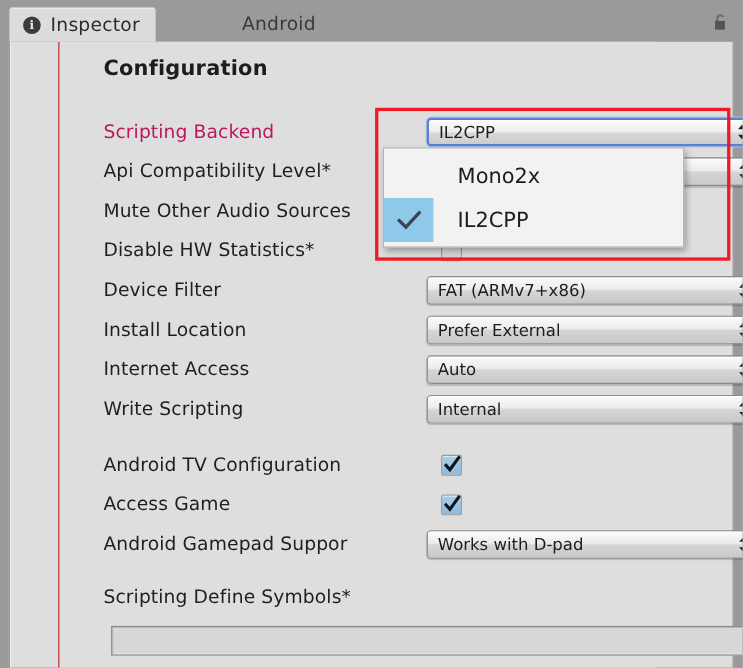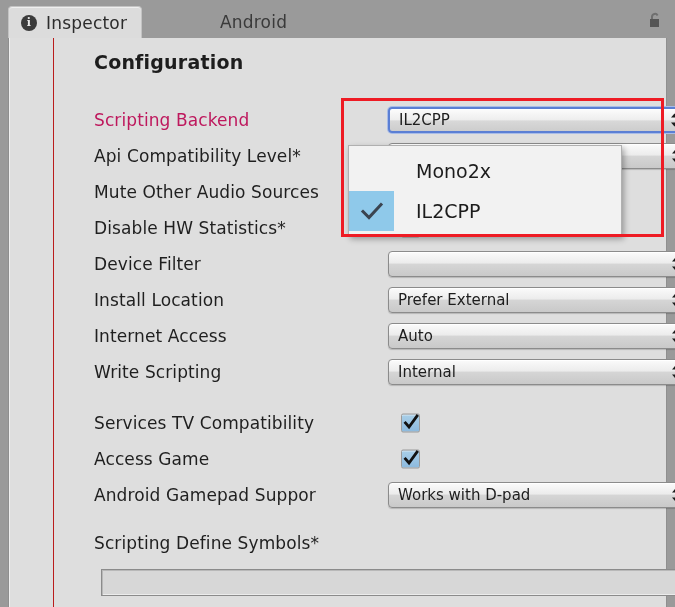--- a/index.html
+++ b/index.html
@@ -198,21 +198,21 @@
     width: 323px; height: 139px;
     border: 3px solid #ee1b24;
     box-sizing: border-box;
     z-index: 40;
     pointer-events: none;
   }
 
   
   .menu {
     position: absolute;
-    left: 348px; top: 145px;
+    left: 348px; top: 134px;
     width: 274px;
     background: #f2f2f2;
     border: 1px solid #b0b0b0;
     box-shadow: 2px 3px 6px rgba(0,0,0,0.33);
     z-index: 30;
     padding: 5px 0 4px 0;
     box-sizing: border-box;
   }
   .menu-item {
     position: relative;
@@ -296,20 +296,21 @@
       </div>
 
       <div class="row" style="top:172px">
         <span class="row-label">Disable HW Statistics*</span>
         <div class="checkbox" style="background:linear-gradient(to bottom,#e4e4e4,#d2d2d2)"></div>
       </div>
 
       <div class="row" style="top:208px">
         <span class="row-label">Device Filter</span>
         <div class="popup-field">
+          <span class="val">FAT (ARMv7+x86)</span>
           <span class="updown">
             <svg width="9" height="15" viewBox="0 0 9 15">
                 <polygon points="4.5,1 8,5 1,5" fill="#1c1c1c"></polygon>
                 <polygon points="4.5,14 8,10 1,10" fill="#1c1c1c"></polygon>
               </svg>
           </span>
         </div>
       </div>
 
       <div class="row" style="top:244px">
@@ -345,21 +346,21 @@
           <span class="updown">
             <svg width="9" height="15" viewBox="0 0 9 15">
                 <polygon points="4.5,1 8,5 1,5" fill="#1c1c1c"></polygon>
                 <polygon points="4.5,14 8,10 1,10" fill="#1c1c1c"></polygon>
               </svg>
           </span>
         </div>
       </div>
 
       <div class="row" style="top:367px">
-        <span class="row-label">Services TV Compatibility</span>
+        <span class="row-label">Android TV Configuration</span>
         <div class="checkbox">
           <svg width="19" height="22" viewBox="0 0 19 22">
             <path d="M3.5 11.5 L7 15.5 L15 4.5" fill="none" stroke="#121212" stroke-width="2.8" stroke-linecap="square"></path>
           </svg>
         </div>
       </div>
 
       <div class="row" style="top:403px">
         <span class="row-label">Access Game</span>
         <div class="checkbox">

